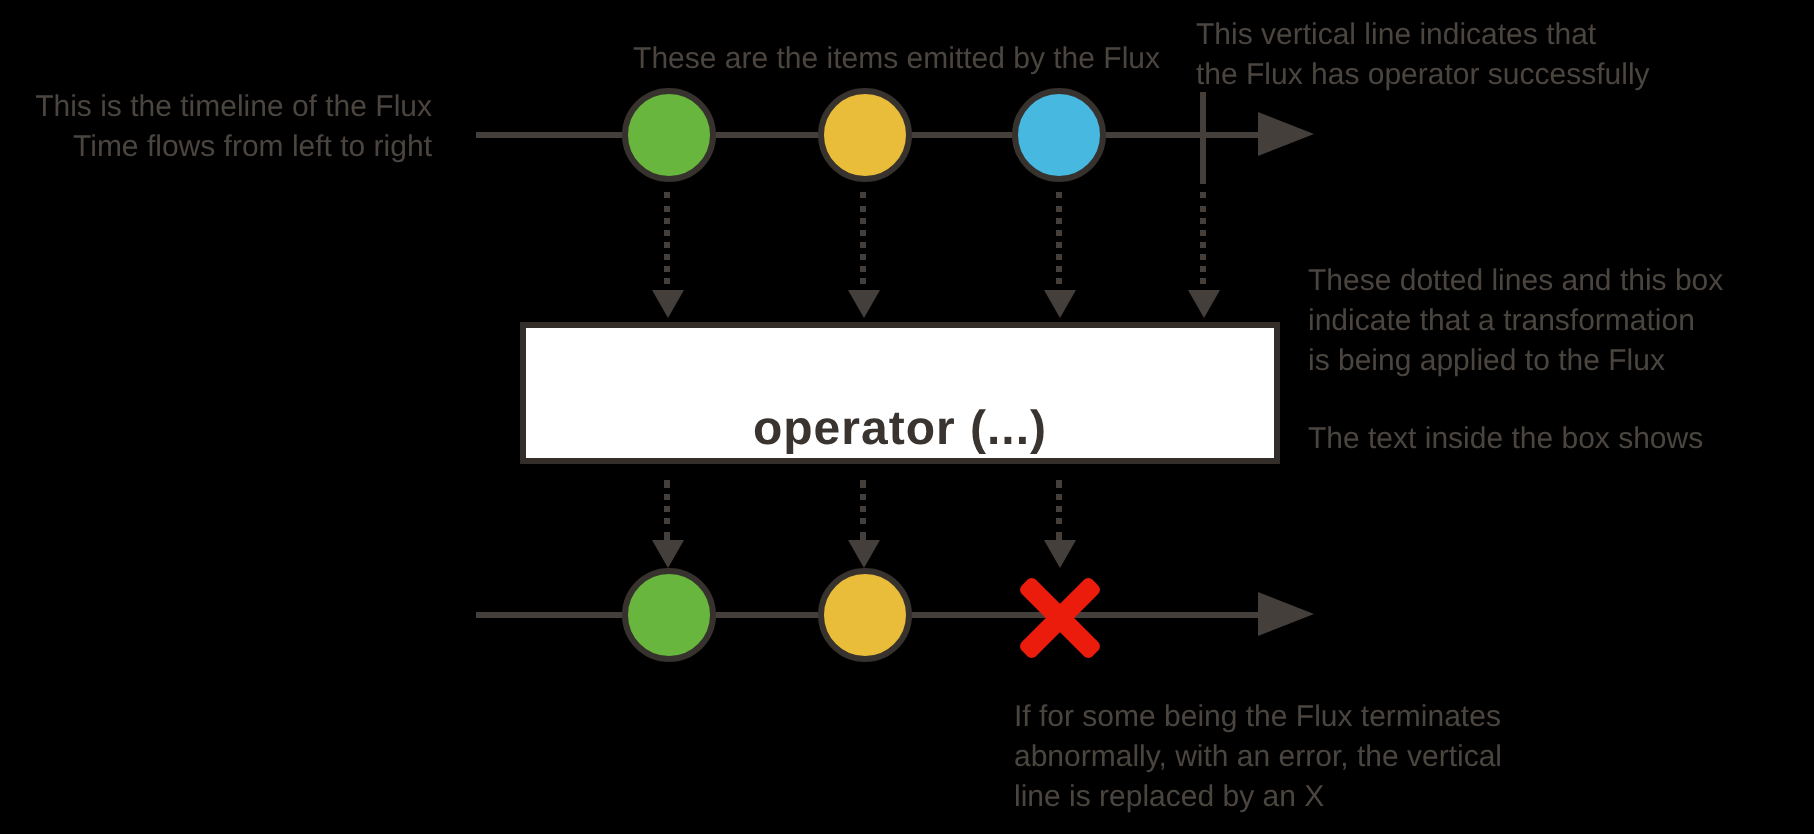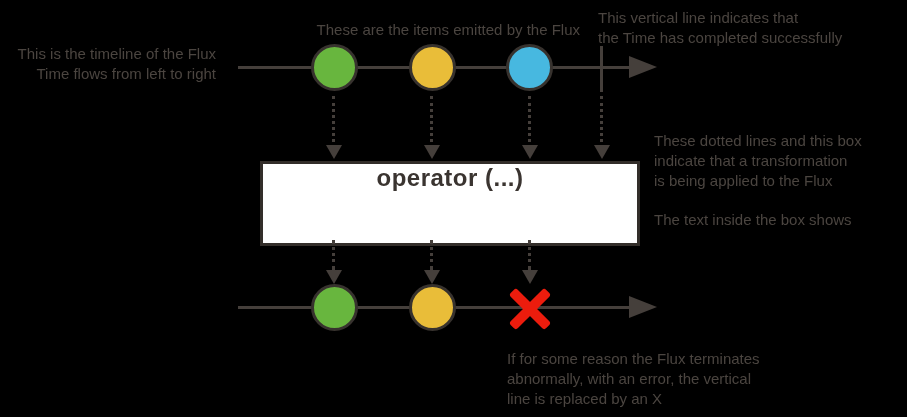--- a/index.html
+++ b/index.html
@@ -13,23 +13,23 @@
   .hline { position:absolute; height:3px; background:#453f3b; }
   .vline { position:absolute; width:3px; background:#453f3b; }
   .arrow-right { position:absolute; width:0; height:0;
     border-top:11px solid transparent; border-bottom:11px solid transparent;
     border-left:28px solid #453f3b; }
   .marble { position:absolute; width:41px; height:41px; border:3px solid #37322e; border-radius:50%; }
   .dotted { position:absolute; width:0; border-left:3px dotted #453f3b; }
   .arrow-down { position:absolute; width:0; height:0;
     border-left:8px solid transparent; border-right:8px solid transparent;
     border-top:14px solid #453f3b; }
-  .opbox { position:absolute; left:260px; top:161px; width:380px; height:85px;
+  .opbox { position:absolute; left:260px; top:161px; width:380px; height:71px;
     box-sizing:border-box; background:#ffffff; border:3px solid #332e2a;
-    display:flex; align-items:flex-start; justify-content:center; }
+    display:flex; align-items:flex-end; justify-content:center; }
   .opbox .label { font-size:24px; font-weight:bold; color:#3a3430; letter-spacing:0.5px; }
   .xmark { position:absolute; left:503px; top:282px; width:54px; height:54px; }
   .xbar { position:absolute; left:2px; top:22px; width:50px; height:10px;
     background:#ec1c0d; border-radius:3px; }
   .xbar.a { transform:rotate(45deg); }
   .xbar.b { transform:rotate(-45deg); }
 </style>
 </head>
 <body>
 
@@ -39,21 +39,21 @@
     <div>This is the timeline of the Flux</div>
     <div>Time flows from left to right</div>
   </div>
 
   <div class="note center" style="left:280px; top:20px; width:300px;">
     <div>These are the items emitted by the Flux</div>
   </div>
 
   <div class="note" style="left:598px; top:8px;">
     <div>This vertical line indicates that</div>
-    <div>the Time has completed successfully</div>
+    <div>the Flux has operator successfully</div>
   </div>
 
   <div class="hline" style="left:238px; top:66px; width:392px;"></div>
   <div class="arrow-right" style="left:629px; top:56px;"></div>
   <div class="vline" style="left:600px; top:46px; height:46px;"></div>
   <div class="marble" style="left: 311px; top: 44px; background: rgb(104, 182, 62);"></div>
   <div class="marble" style="left: 409px; top: 44px; background: rgb(233, 189, 57);"></div>
   <div class="marble" style="left: 506px; top: 44px; background: rgb(71, 184, 224);"></div>
 
   <div class="dotted" style="left:332px; top:96px; height:46px;"></div>
@@ -88,18 +88,18 @@
   <div class="hline" style="left:238px; top:306px; width:392px;"></div>
   <div class="arrow-right" style="left:629px; top:296px;"></div>
   <div class="marble" style="left: 311px; top: 284px; background: rgb(104, 182, 62);"></div>
   <div class="marble" style="left: 409px; top: 284px; background: rgb(233, 189, 57);"></div>
   <div class="xmark">
     <div class="xbar a" style="background: rgb(236, 28, 13);"></div>
     <div class="xbar b" style="background: rgb(236, 28, 13);"></div>
   </div>
 
   <div class="note" style="left:507px; top:349px;">
-    <div>If for some reason the Flux terminates</div>
+    <div>If for some being the Flux terminates</div>
     <div>abnormally, with an error, the vertical</div>
     <div>line is replaced by an X</div>
   </div>
 
 </div>
 
 </body></html>

